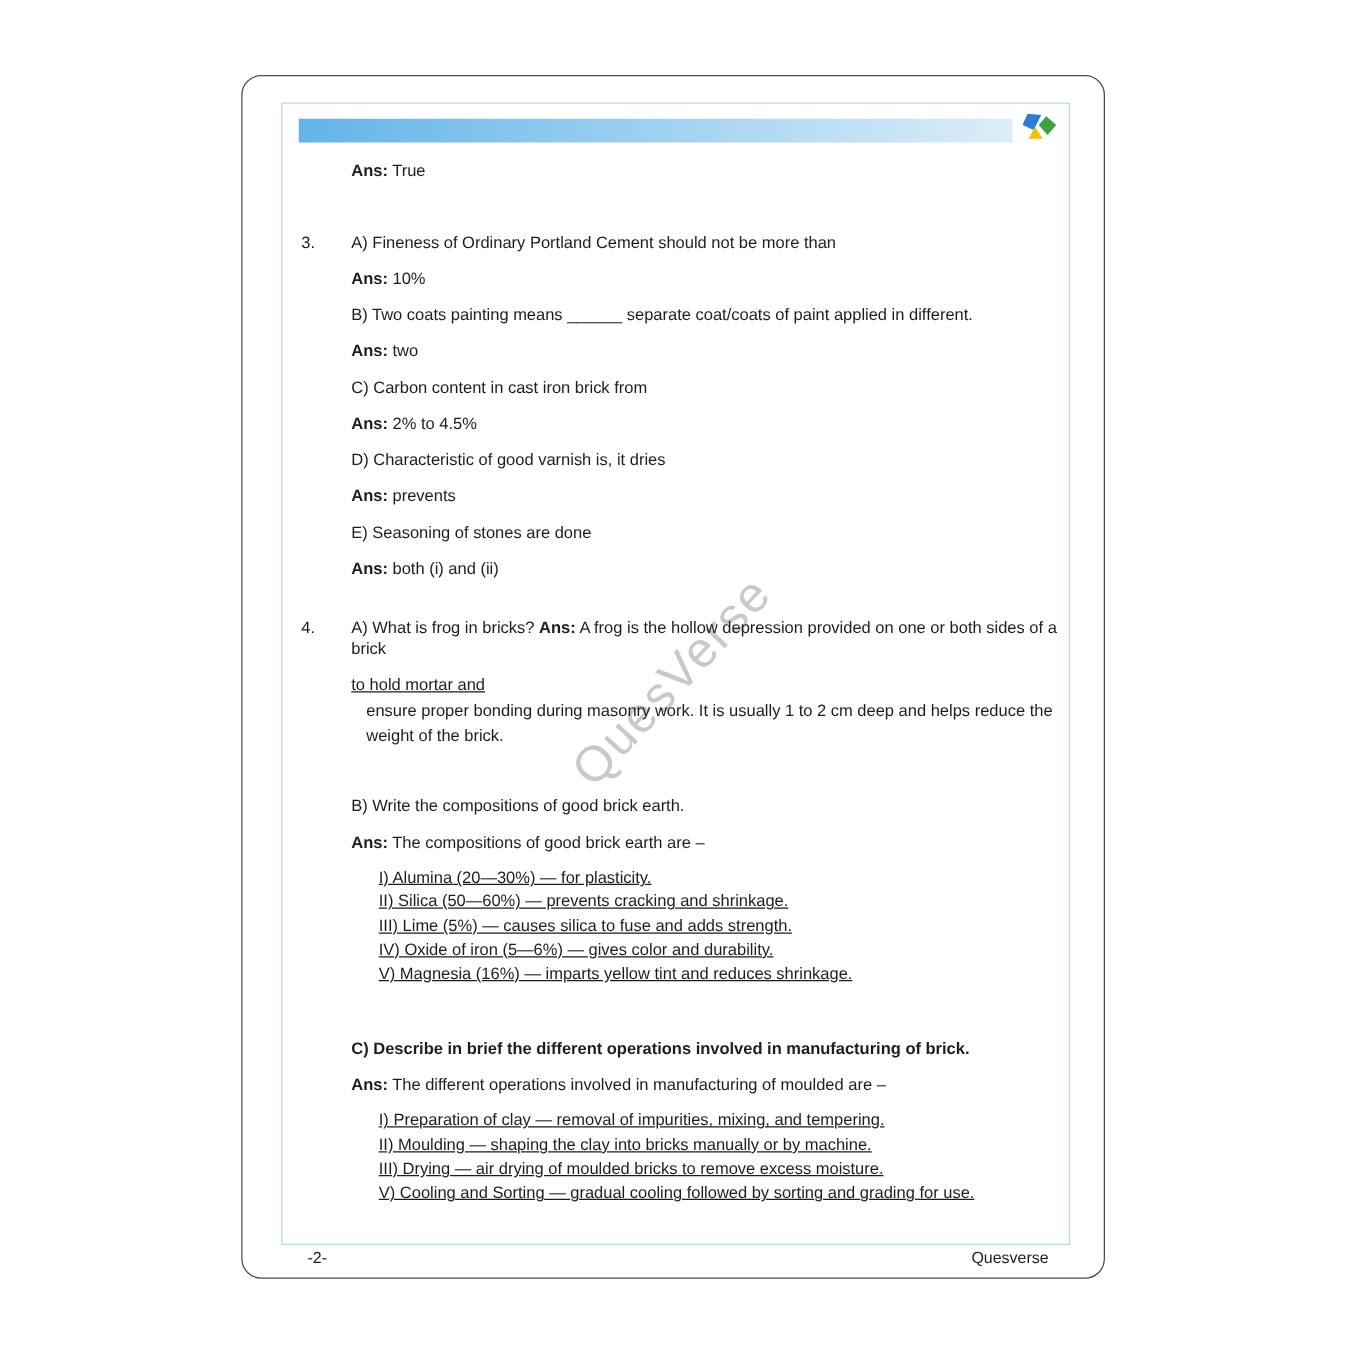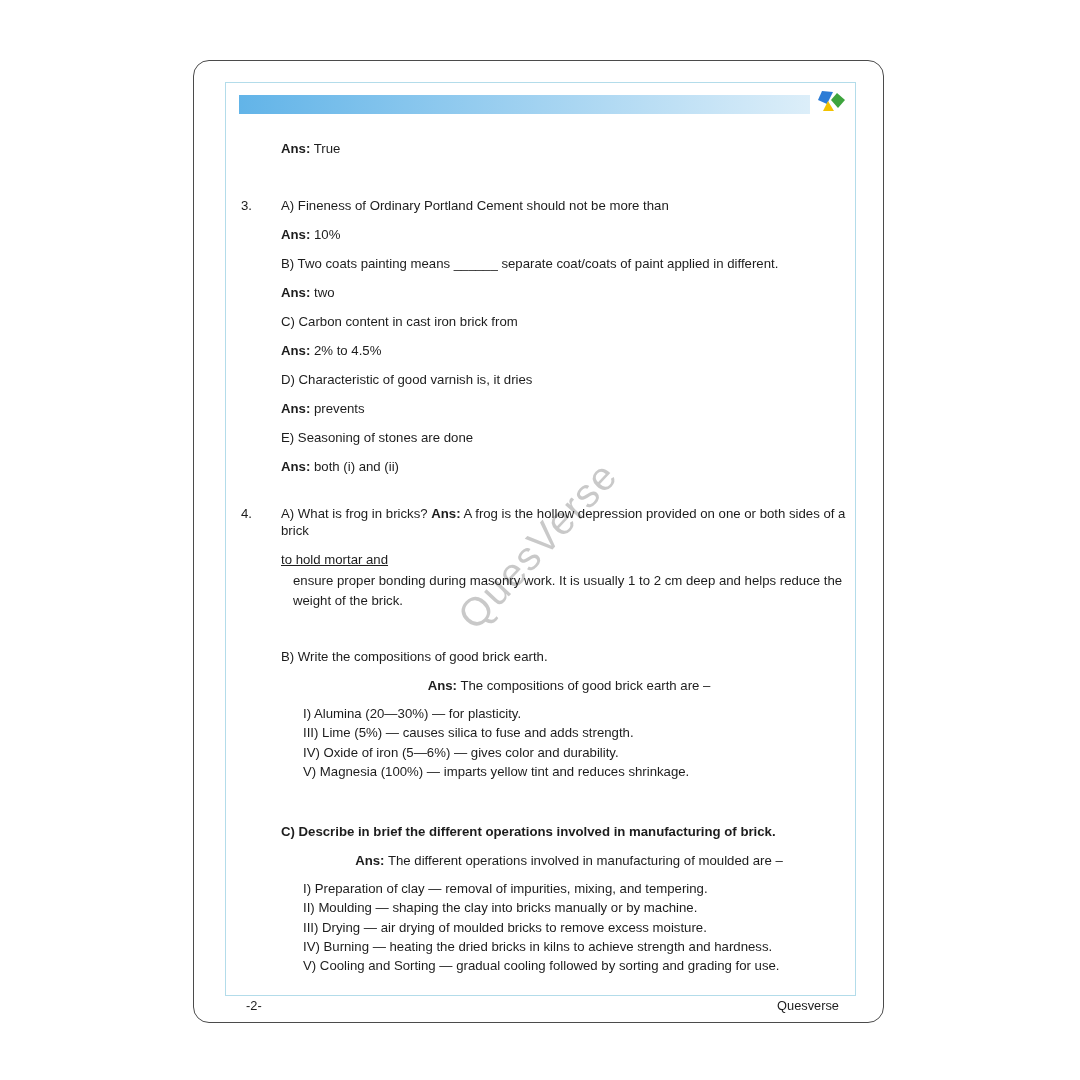--- a/index.html
+++ b/index.html
@@ -62,35 +62,35 @@
   }
   .content {
     position: absolute;
     left: 87px;
     top: 67px;
     width: 576px;
     font-size: 13.2px;
     color: #1d1d1d;
     z-index: 2;
   }
-  .line { margin: 12px 0 12px 0; line-height: 17px; }
+  .line { margin: 0 0 12px 0; line-height: 17px; }
   .line strong { font-weight: 700; }
   .gap-after-intro { margin-bottom: 40px; }
   .qblock { position: relative; }
   .qnum {
     position: absolute;
     left: -40px;
     top: 0;
     line-height: 17px;
   }
   .gap-before-q4 { margin-top: 30px; }
   .para-tight { margin: 0 0 3px 0; line-height: 17px; text-decoration: underline; }
   .para-wrap { margin: 0 0 38px 12px; line-height: 19.5px; }
-  .ans-lead { margin: 0 0 10px 0; line-height: 17px; text-align: center; }
-  .list-item { margin: 0; padding-left: 22px; line-height: 19.3px; }
+  .ans-lead { margin: 0 0 10px 0; line-height: 17px; }
+  .list-item { margin: 0; padding-left: 22px; line-height: 19.3px; text-decoration: underline; }
   .gap-before-partc { margin-top: 42px; font-weight: bold; }
   .footer {
     position: absolute;
     left: 52px;
     right: 44px;
     top: 937px;
     display: flex;
     justify-content: space-between;
     font-size: 12.8px;
     color: #1d1d1d;
@@ -134,30 +134,30 @@
       <div class="qblock gap-before-q4">
         <span class="qnum">4.</span>
 
         <p class="line"><span>A) What is frog in bricks?</span> <strong>Ans:</strong> <span>A frog is the hollow depression provided on one or both sides of a brick</span></p>
         <p class="para-tight">to hold mortar and</p>
         <p class="para-wrap">ensure proper bonding during masonry work. It is usually 1 to 2 cm deep and helps reduce the weight of the brick.</p>
 
         <p class="line">B) Write the compositions of good brick earth.</p>
         <p class="ans-lead"><strong>Ans:</strong> <span>The compositions of good brick earth are –</span></p>
         <p class="list-item">I) Alumina (20—30%) — for plasticity.</p>
+        <p class="list-item">II) Silica (50—60%) — prevents cracking and shrinkage.</p>
         <p class="list-item">III) Lime (5%) — causes silica to fuse and adds strength.</p>
         <p class="list-item">IV) Oxide of iron (5—6%) — gives color and durability.</p>
-        <p class="list-item">V) Magnesia (100%) — imparts yellow tint and reduces shrinkage.</p>
+        <p class="list-item">V) Magnesia (16%) — imparts yellow tint and reduces shrinkage.</p>
 
         <p class="line gap-before-partc">C) Describe in brief the different operations involved in manufacturing of brick.</p>
         <p class="ans-lead"><strong>Ans:</strong> <span>The different operations involved in manufacturing of moulded are –</span></p>
         <p class="list-item">I) Preparation of clay — removal of impurities, mixing, and tempering.</p>
         <p class="list-item">II) Moulding — shaping the clay into bricks manually or by machine.</p>
         <p class="list-item">III) Drying — air drying of moulded bricks to remove excess moisture.</p>
-        <p class="list-item">IV) Burning — heating the dried bricks in kilns to achieve strength and hardness.</p>
         <p class="list-item">V) Cooling and Sorting — gradual cooling followed by sorting and grading for use.</p>
       </div>
 
     </div>
 
     <div class="footer">
       <span>-2-</span>
       <span>Quesverse</span>
     </div>
 

